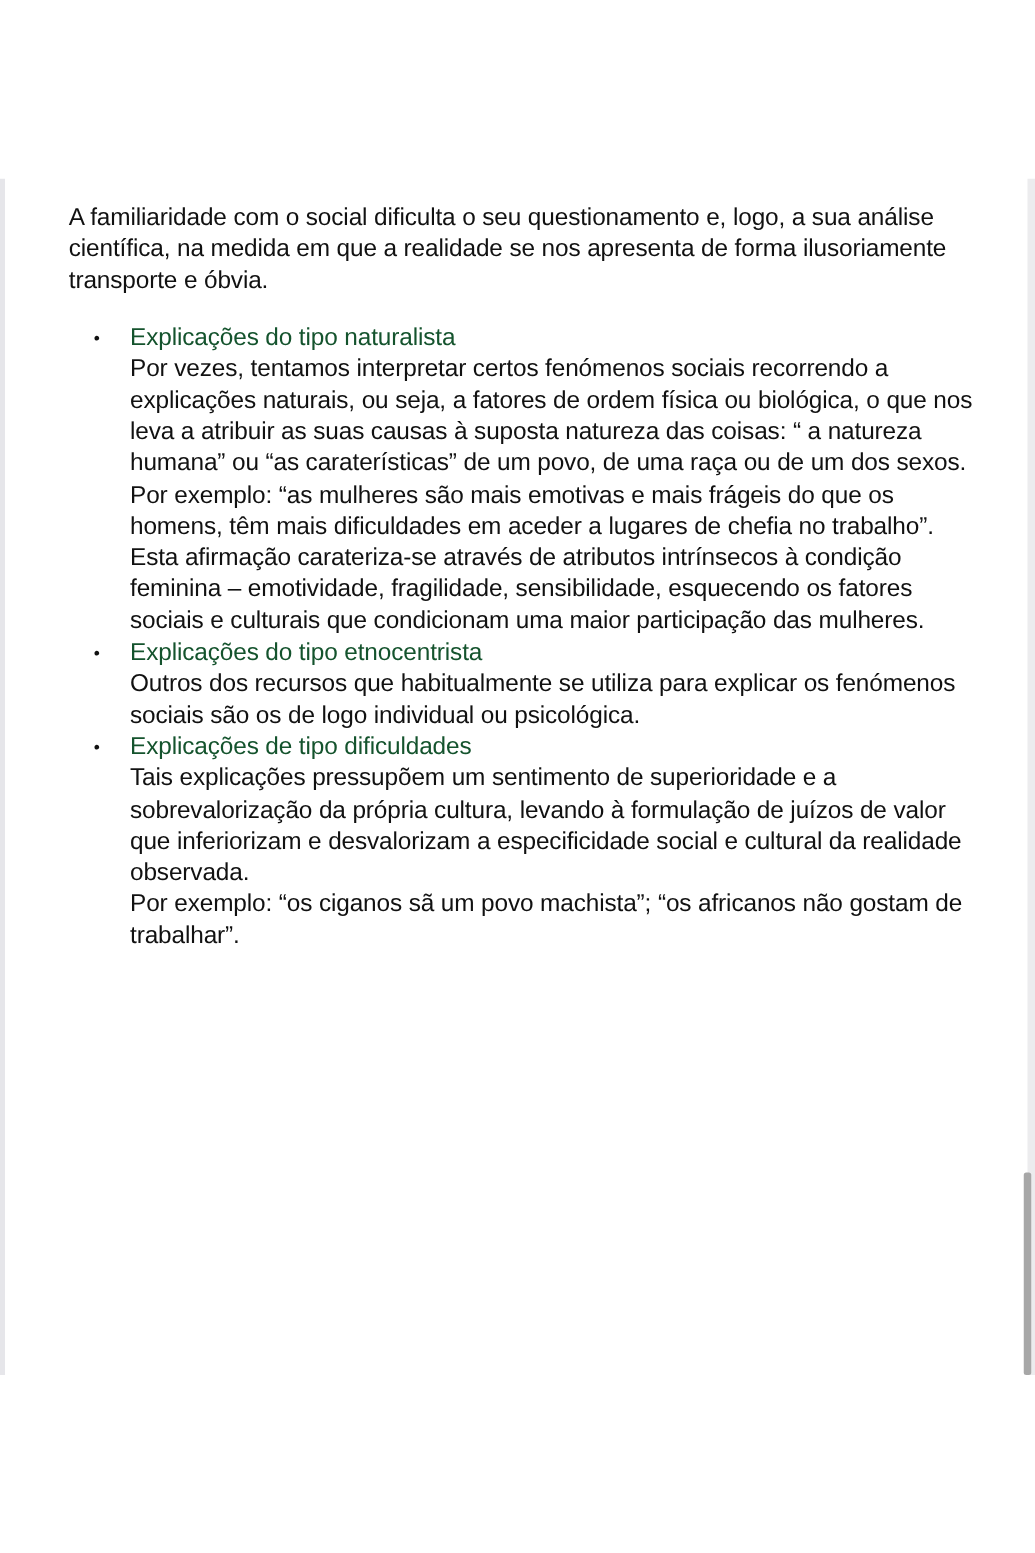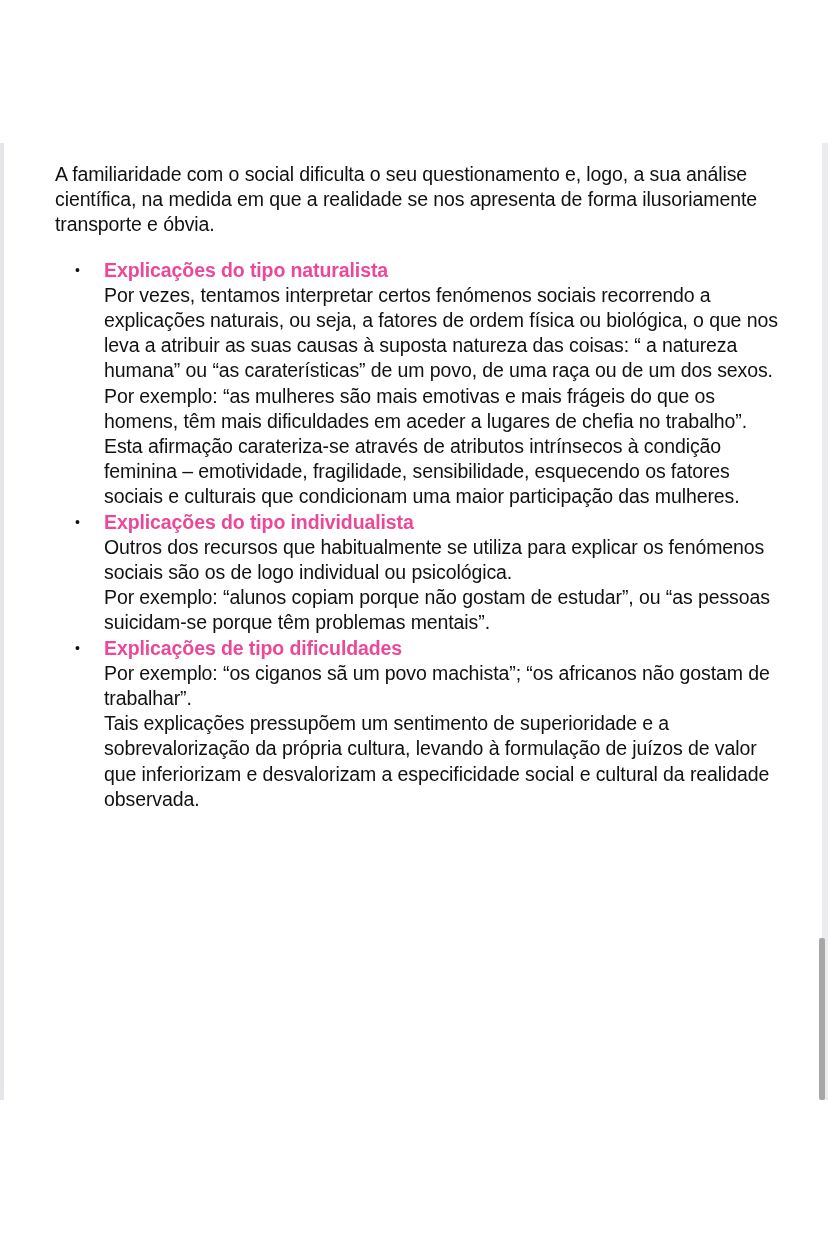--- a/index.html
+++ b/index.html
@@ -71,22 +71,22 @@
     }
     .bullet {
       position: absolute;
       left: 20px;
       top: 0;
       font-size: 14px;
       line-height: 25.2px;
       color: #111111;
     }
     .section-title {
-      color: #ec4899;
-      font-weight: bold;
+      color: #14532d;
+      font-weight: normal;
       display: block;
     }
     .section-para {
       display: block;
       margin: 0;
     }
   </style>
 </head>
 <body>
 
@@ -100,25 +100,24 @@
 
     <ul class="sections">
       <li>
         <span class="bullet">•</span>
         <span class="section-title">Explicações do tipo naturalista</span>
         <span class="section-para">Por vezes, tentamos interpretar certos fenómenos sociais recorrendo a explicações naturais, ou seja, a fatores de ordem física ou biológica, o que nos leva a atribuir as suas causas à suposta natureza das coisas: “ a natureza humana” ou “as caraterísticas” de um povo, de uma raça ou de um dos sexos.</span>
         <span class="section-para">Por exemplo: “as mulheres são mais emotivas e mais frágeis do que os homens, têm mais dificuldades em aceder a lugares de chefia no trabalho”. Esta afirmação carateriza-se através de atributos intrínsecos à condição feminina – emotividade, fragilidade, sensibilidade, esquecendo os fatores sociais e culturais que condicionam uma maior participação das mulheres.</span>
       </li>
       <li>
         <span class="bullet">•</span>
-        <span class="section-title">Explicações do tipo individualista</span>
+        <span class="section-title">Explicações do tipo etnocentrista</span>
         <span class="section-para">Outros dos recursos que habitualmente se utiliza para explicar os fenómenos sociais são os de logo individual ou psicológica.</span>
-        <span class="section-para">Por exemplo: “alunos copiam porque não gostam de estudar”, ou “as pessoas suicidam-se porque têm problemas mentais”.</span>
       </li>
       <li>
         <span class="bullet">•</span>
         <span class="section-title">Explicações de tipo dificuldades</span>
+        <span class="section-para">Tais explicações pressupõem um sentimento de superioridade e a sobrevalorização da própria cultura, levando à formulação de juízos de valor que inferiorizam e desvalorizam a especificidade social e cultural da realidade observada.</span>
         <span class="section-para">Por exemplo: “os ciganos sã um povo machista”; “os africanos não gostam de trabalhar”.</span>
-        <span class="section-para">Tais explicações pressupõem um sentimento de superioridade e a sobrevalorização da própria cultura, levando à formulação de juízos de valor que inferiorizam e desvalorizam a especificidade social e cultural da realidade observada.</span>
       </li>
     </ul>
   </div>
 </div>
 
 </body></html>

